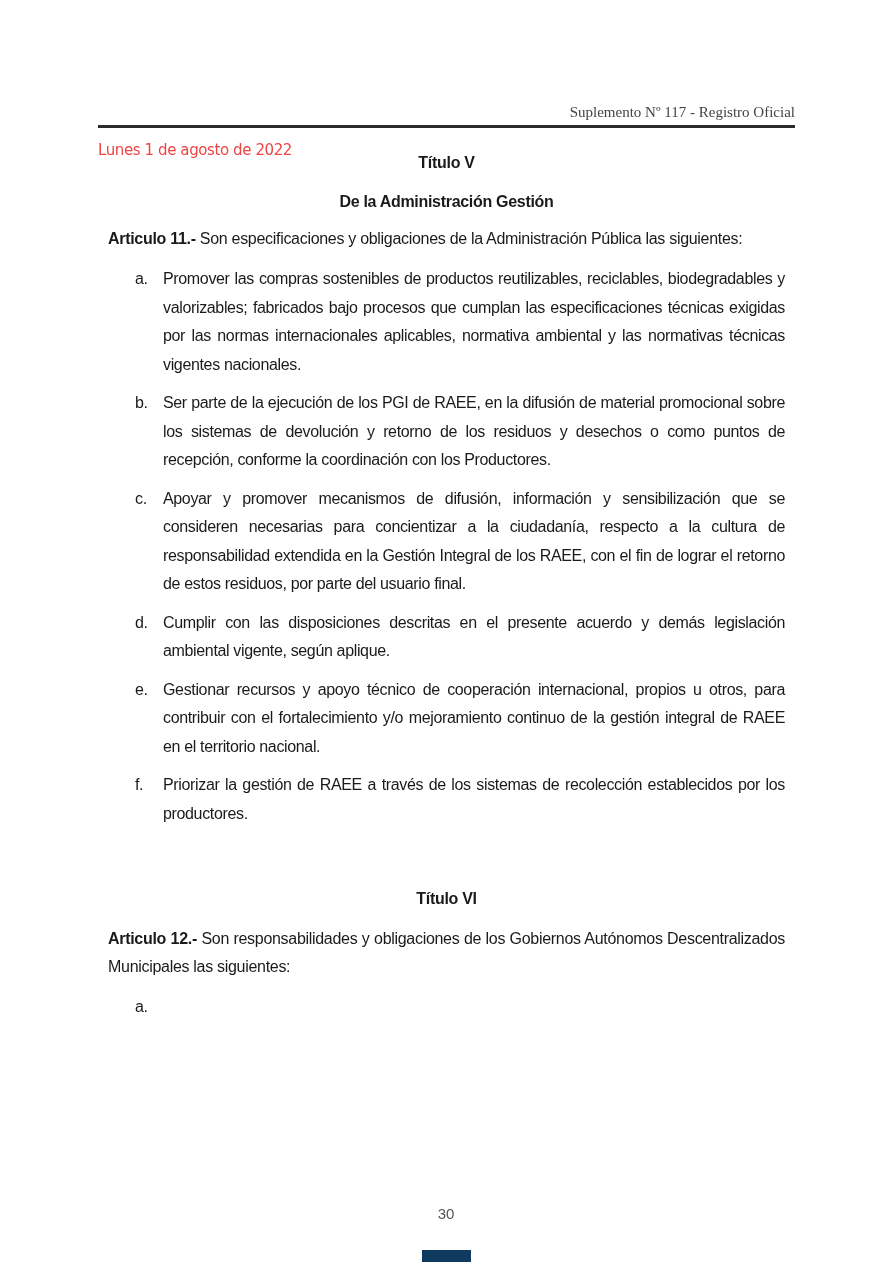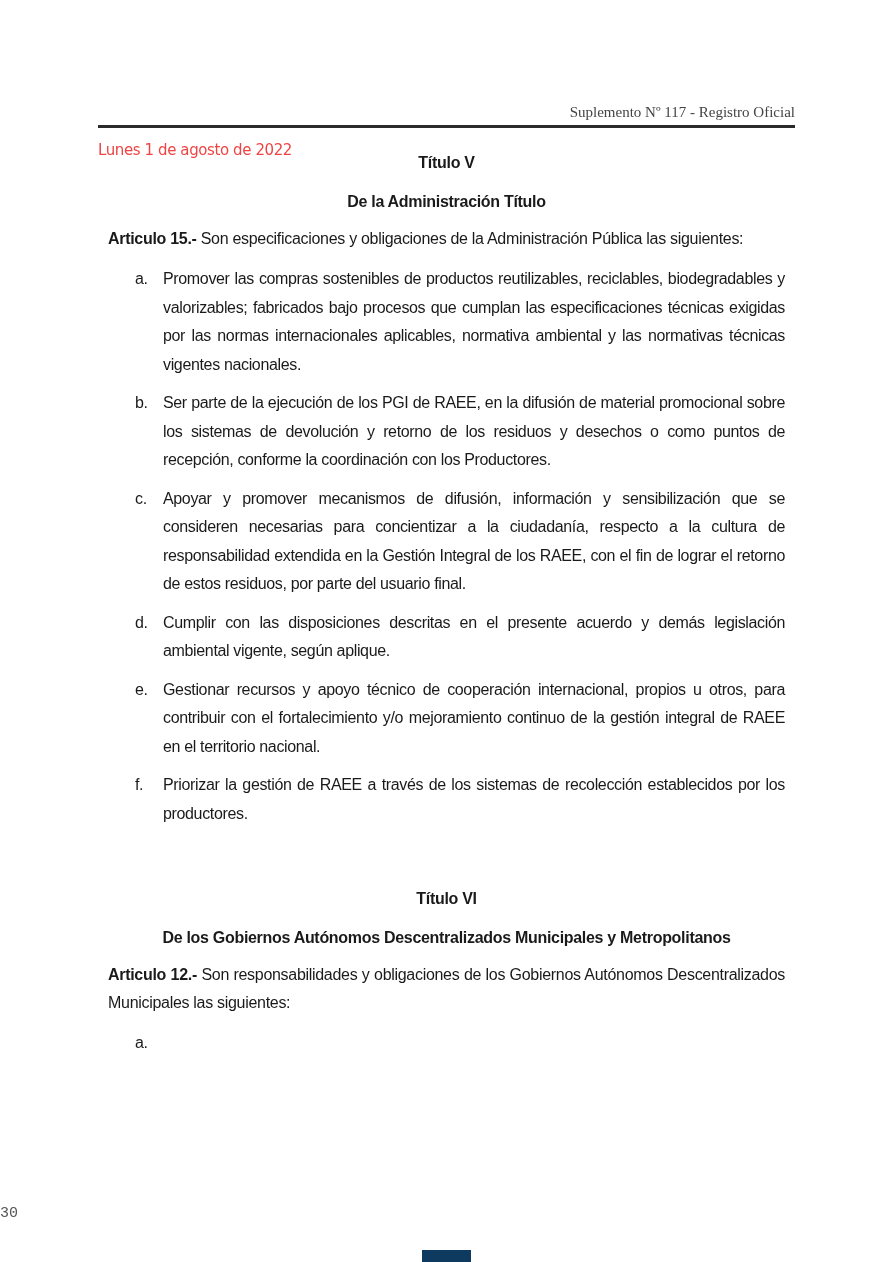--- a/index.html
+++ b/index.html
@@ -15,50 +15,49 @@
   .body p { margin: 0; }
   .heading { text-align: center; font-weight: bold; font-size: 16px; line-height: 20px; letter-spacing: -0.3px; }
   .h1 { height: 43px; line-height: 33px; }
   .h2 { height: 36px; line-height: 26px; }
   .article { text-align: justify; line-height: 28px; letter-spacing: -0.3px; margin-bottom: 12px !important; }
   .article b { font-weight: bold; }
   .item { position: relative; padding-left: 55px; text-align: justify; line-height: 28.5px; letter-spacing: -0.35px; margin-bottom: 10px !important; }
   .item .mark { position: absolute; left: 27px; top: 0; }
   .spacer { height: 44px; }
 
-  .page-number { position: absolute; left: 0; width: 892px; top: 1205px; font-family: Liberation Mono, monospace; font-size: 15px; color: #555; }
+  .page-number { position: absolute; left: 0; width: 892px; top: 1205px; text-align: center; font-family: Liberation Sans, sans-serif; font-size: 15px; color: #555; }
   .footer-bar { position: absolute; left: 422px; top: 1250px; width: 49px; height: 12px; background: #0f3a5f; }
 </style>
 </head>
 <body>
 
 <div class="page">
   <div class="header">
     <span class="header-left">Lunes 1 de agosto de 2022</span>
     <span class="header-right">Suplemento Nº 117 - Registro Oficial</span>
   </div>
   <div class="header-rule"></div>
 
   <div class="body">
 
     <p class="heading h1">Título V</p>
-    <p class="heading h2">De la Administración Título</p>
-    <p class="article"><b>Articulo 15.-</b><span> Son especificaciones y obligaciones de la Administración Pública las siguientes:</span></p>
+    <p class="heading h2">De la Administración Gestión</p>
+    <p class="article"><b>Articulo 11.-</b><span> Son especificaciones y obligaciones de la Administración Pública las siguientes:</span></p>
 
     <p class="item"><span class="mark">a.</span><span>Promover las compras sostenibles de productos reutilizables, reciclables, biodegradables y valorizables; fabricados bajo procesos que cumplan las especificaciones técnicas exigidas por las normas internacionales aplicables, normativa ambiental y las normativas técnicas vigentes nacionales.</span></p>
     <p class="item"><span class="mark">b.</span><span>Ser parte de la ejecución de los PGI de RAEE, en la difusión de material promocional sobre los sistemas de devolución y retorno de los residuos y desechos o como puntos de recepción, conforme la coordinación con los Productores.</span></p>
     <p class="item"><span class="mark">c.</span><span>Apoyar y promover mecanismos de difusión, información y sensibilización que se consideren necesarias para concientizar a la ciudadanía, respecto a la cultura de responsabilidad extendida en la Gestión Integral de los RAEE, con el fin de lograr el retorno de estos residuos, por parte del usuario final.</span></p>
     <p class="item"><span class="mark">d.</span><span>Cumplir con las disposiciones descritas en el presente acuerdo y demás legislación ambiental vigente, según aplique.</span></p>
     <p class="item"><span class="mark">e.</span><span>Gestionar recursos y apoyo técnico de cooperación internacional, propios u otros, para contribuir con el fortalecimiento y/o mejoramiento continuo de la gestión integral de RAEE en el territorio nacional.</span></p>
     <p class="item"><span class="mark">f.</span><span>Priorizar la gestión de RAEE a través de los sistemas de recolección establecidos por los productores.</span></p>
 
     <div class="spacer"></div>
 
     <p class="heading h1">Título VI</p>
-    <p class="heading h2">De los Gobiernos Autónomos Descentralizados Municipales y Metropolitanos</p>
     <p class="article"><b>Articulo 12.-</b><span> Son responsabilidades y obligaciones de los Gobiernos Autónomos Descentralizados Municipales las siguientes:</span></p>
 
     <p class="item"><span class="mark">a.</span></p>
   </div>
 
   <div class="page-number">30</div>
   <div class="footer-bar"></div>
 </div>
 
 </body></html>

